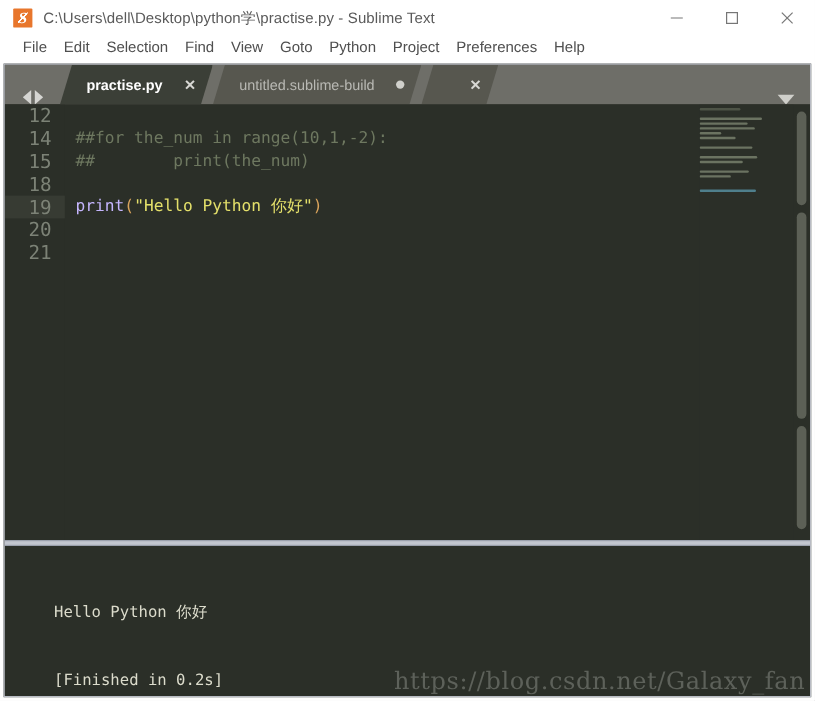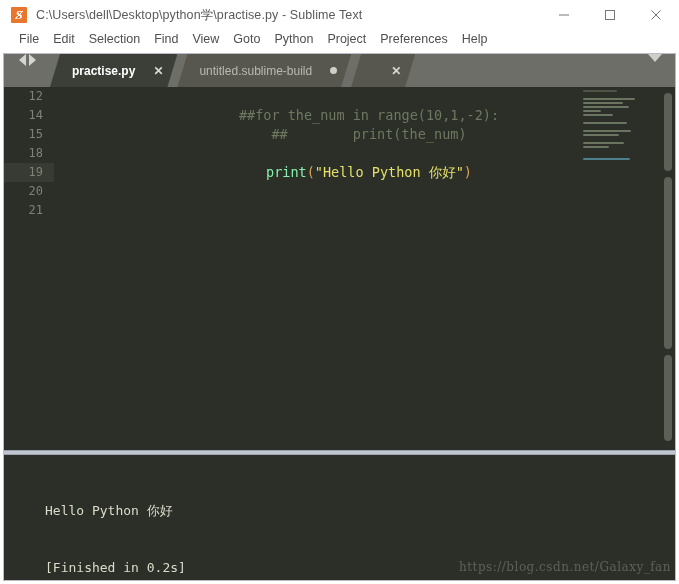--- a/index.html
+++ b/index.html
@@ -103,21 +103,21 @@
     background: #2b2f28;
     overflow: hidden;
   }
 
   
   .tabbar {
     position: relative;
     height: 33px;
     background: #6e6e68;
     display: flex;
-    align-items: flex-start;
+    align-items: flex-end;
     overflow: hidden;
   }
   .tab-nav {
     width: 46px;
     display: flex;
     align-items: center;
     justify-content: center;
     gap: 3px;
     flex: 0 0 auto;
   }
@@ -206,30 +206,29 @@
     align-items: center;
     white-space: pre;
   }
   .code-line.current .ln-cell { background: #373b33; }
   .ln-cell {
     width: 50px;
     flex: 0 0 auto;
     text-align: right;
     padding-right: 11px;
     color: #7c8276;
-    font-size: 12px;
+    font-size: 16px;
   }
   .code-text {
     flex: 1 1 auto;
     padding-left: 9px;
     white-space: pre;
-    text-align: center;
   }
   .tok-comment  { color: #6e7860; }
-  .tok-func     { color: #86efac; }
+  .tok-func     { color: #c4b5fd; }
   .tok-paren    { color: #d9a45c; }
   .tok-string   { color: #e4e06a; }
 
   
   .partial-row {
     position: absolute;
     left: 50px; top: 0;
     height: 4px;
     overflow: hidden;
     color: #6e7860;
@@ -294,21 +293,21 @@
     white-space: pre;
     overflow: hidden;
   }
   .console-line { white-space: pre; padding-left: 31px; }
 
   .watermark {
     position: absolute;
     right: 4px;
     bottom: 2px;
     font-family: "DejaVu Serif", serif;
-    font-size: 12px;
+    font-size: 20px;
     letter-spacing: 0.5px;
     color: #5d615a;
     white-space: nowrap;
   }
 </style>
 </head>
 <body>
 
 <div id="app">
 

